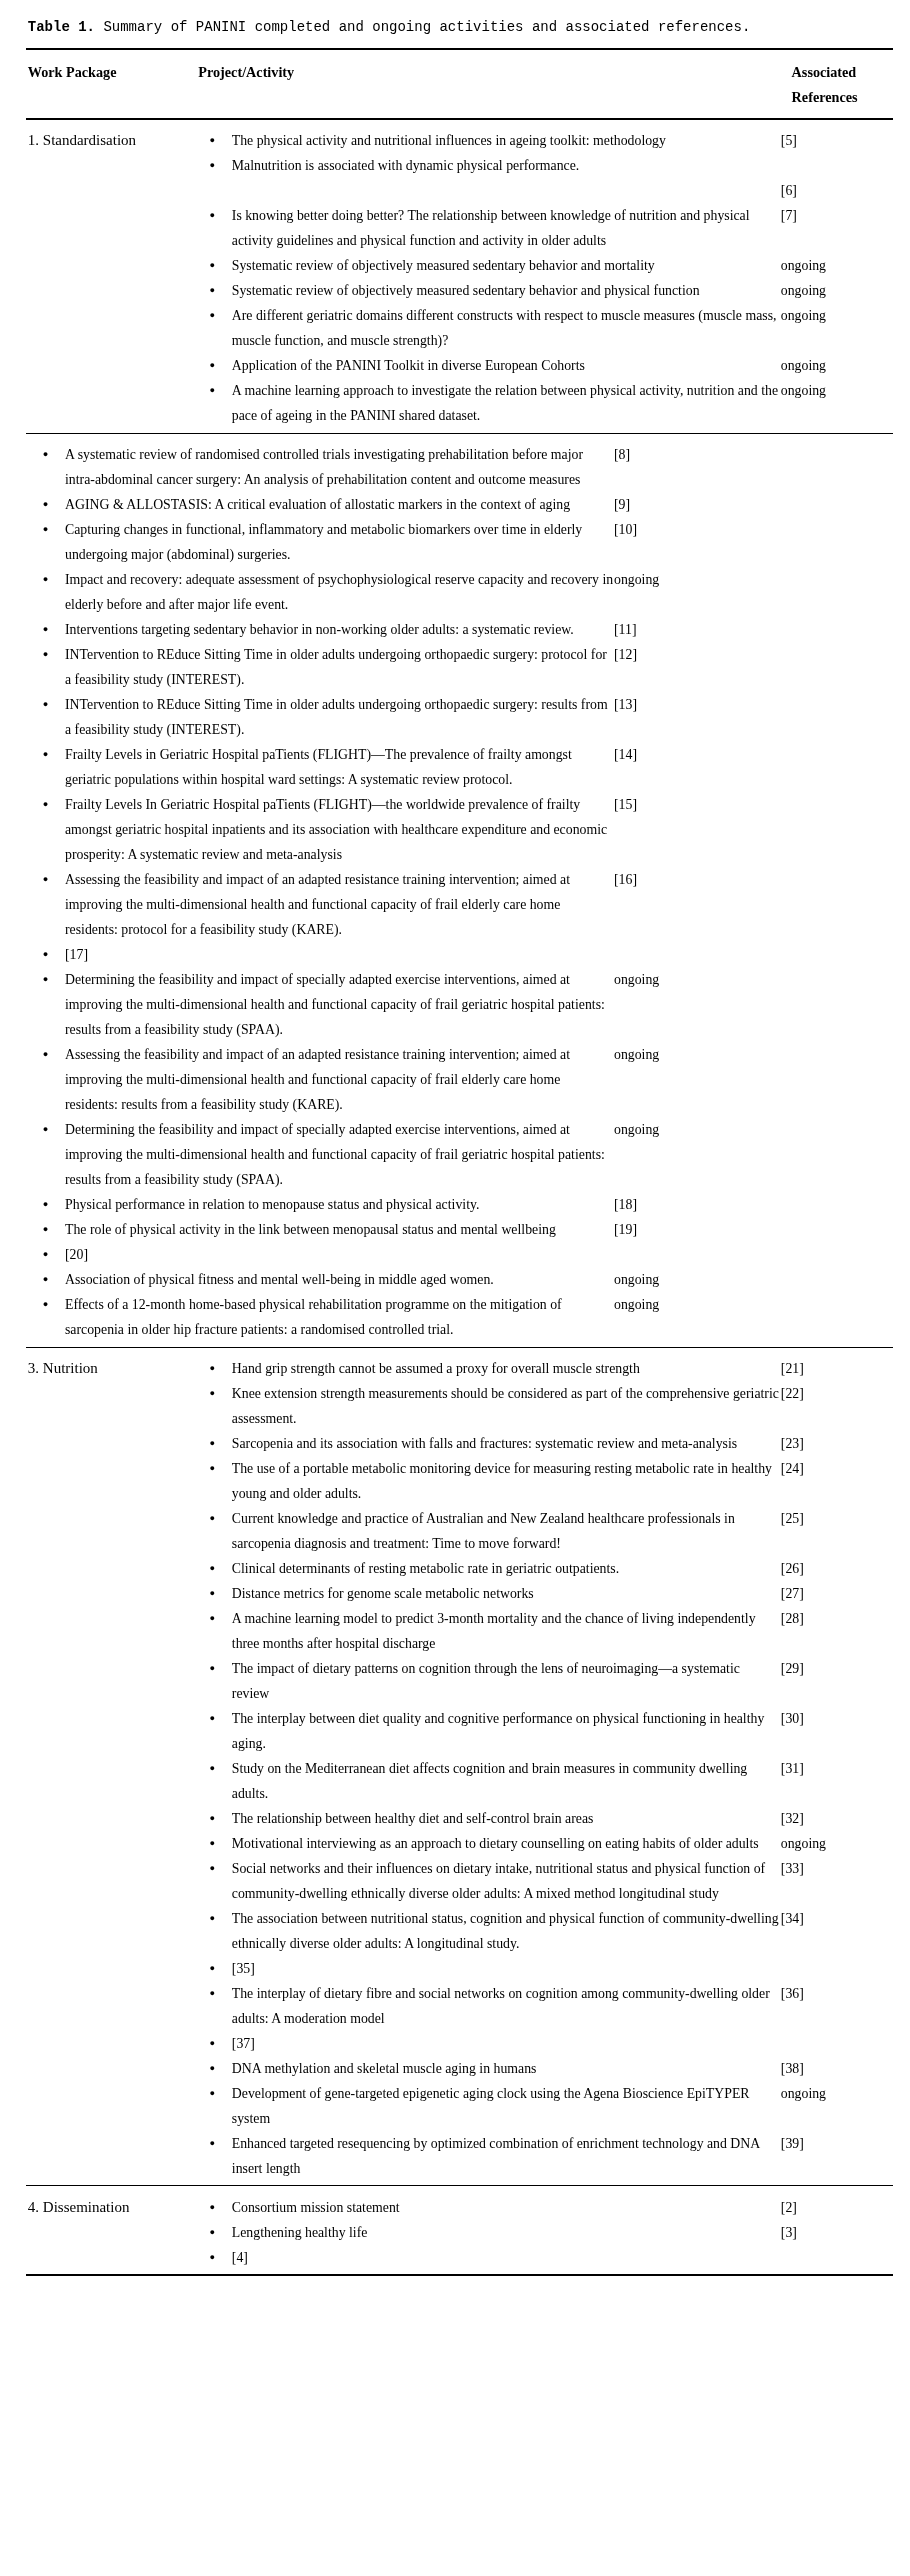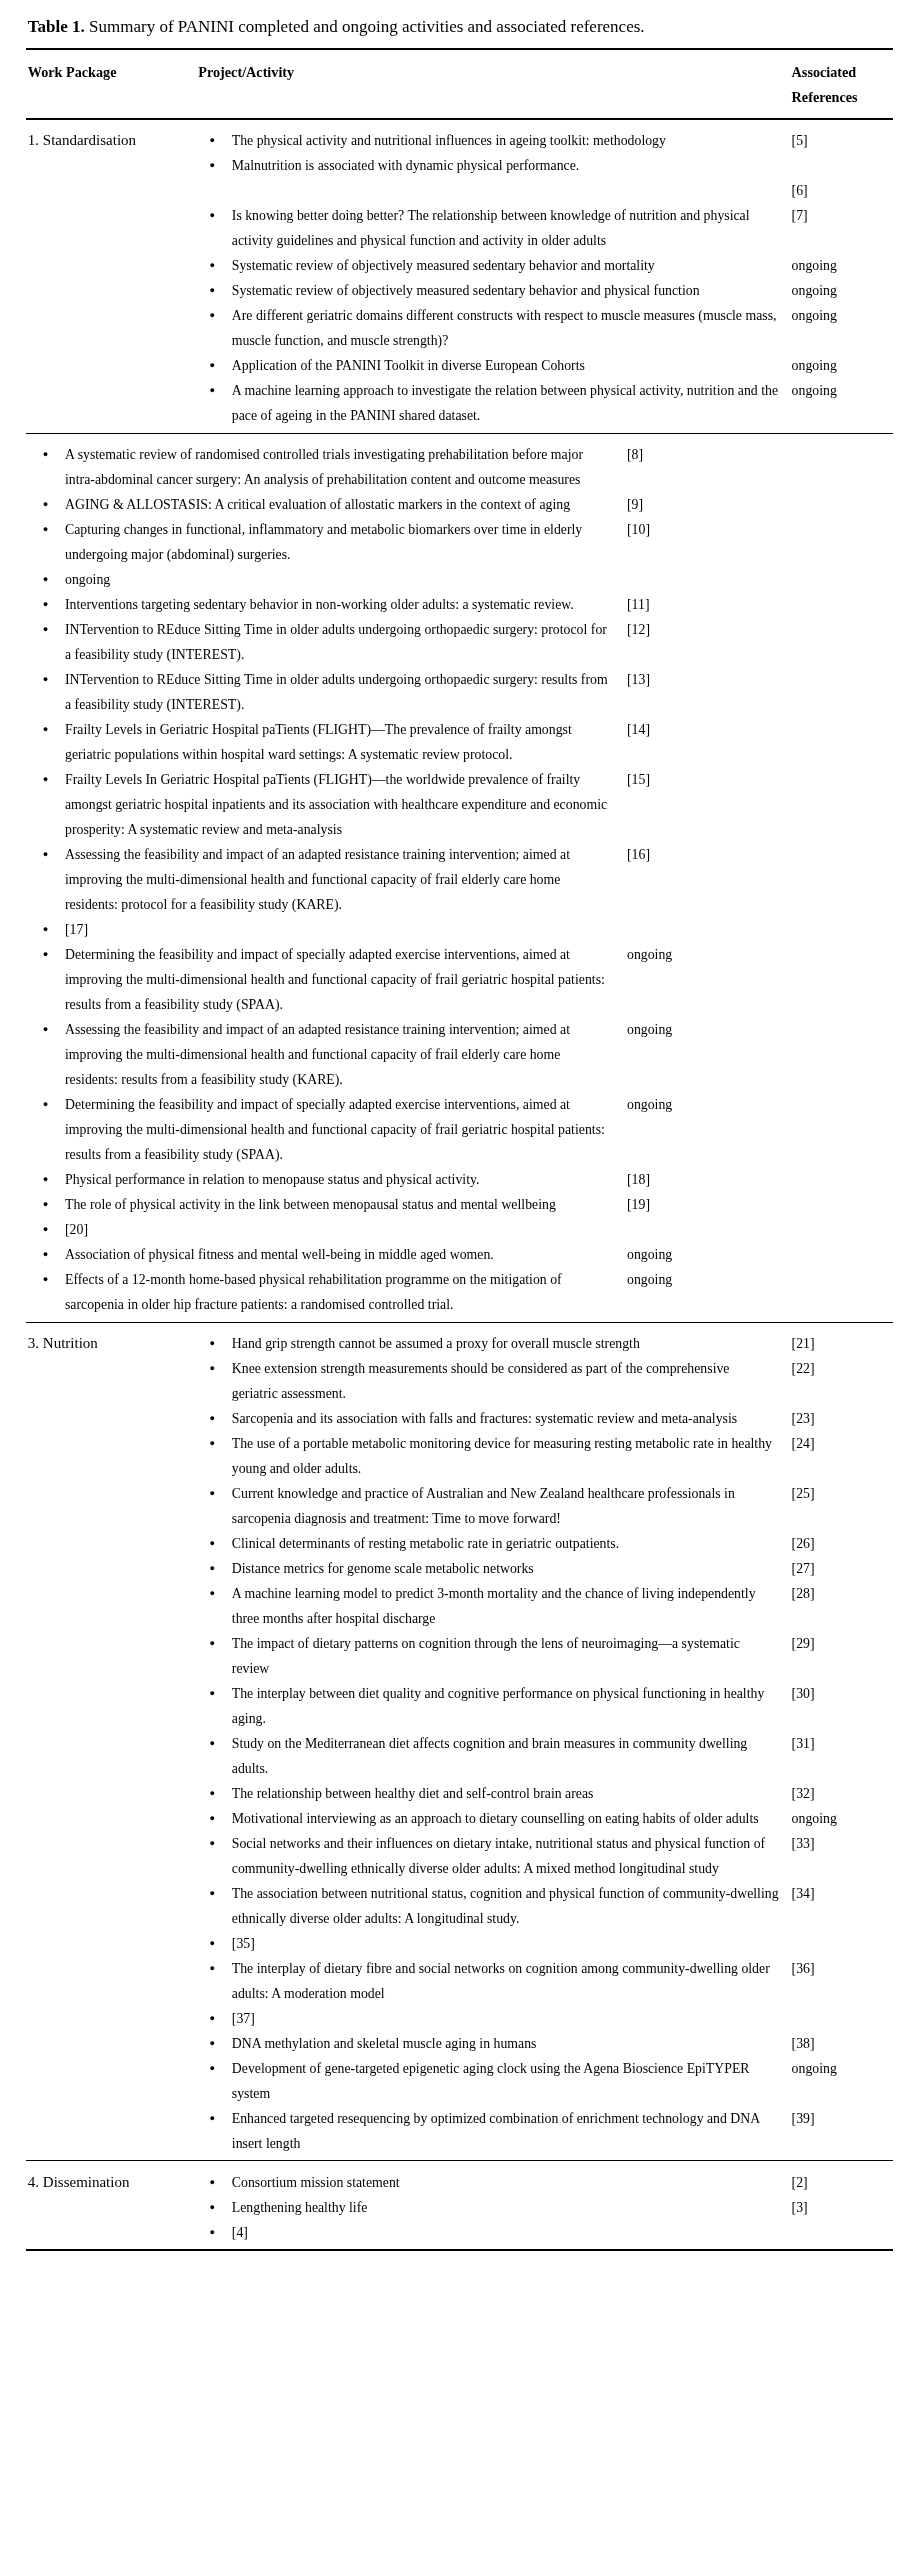--- a/index.html
+++ b/index.html
@@ -5,23 +5,24 @@
   html, body { margin: 0; padding: 0; background: #ffffff; }
   body {
     width: 911px;
     font-family: "Liberation Serif", "DejaVu Serif", serif;
     color: #000;
     -webkit-font-smoothing: antialiased;
   }
   .page { padding: 11px 18.4px 27.5px 26px; }
 
   .caption {
-    font-size: 17px;
+    font-size: 14px;
     line-height: 20px;
     margin: 5.5px 0 11px 1.8px;
+    font-family: Liberation Mono, monospace;
   }
   .caption .bold { font-weight: bold; }
 
   .tbl {
     border-top: 2.3px solid #000;
     border-bottom: 2.3px solid #000;
   }
 
   .header-row {
     display: flex;
@@ -57,21 +58,20 @@
     width: 39px;
     flex-shrink: 0;
     text-align: center;
     font-size: 11px;
     line-height: 25px;
   }
   .item-text {
     flex: 1;
     font-size: 13.8px;
     line-height: 25px;
-    padding-right: 13px;
     max-width: 549px;
   }
   .item-ref {
     width: 101px;
     flex-shrink: 0;
     font-size: 13.8px;
     line-height: 25px;
   }
   .item-ref.offset { padding-top: 25px; }
 </style>
@@ -150,20 +150,21 @@
               <div class="item-text">AGING &amp; ALLOSTASIS:  A critical evaluation of allostatic markers in the context of aging</div>
               <div class="item-ref">[9]</div>
             </div>
             <div class="item">
               <span class="bullet" style="font-size: 9.2px;">●</span>
               <div class="item-text">Capturing changes in functional, inflammatory and metabolic biomarkers over time in elderly undergoing major (abdominal) surgeries.</div>
               <div class="item-ref">[10]</div>
             </div>
             <div class="item">
               <span class="bullet" style="font-size: 9.2px;">●</span>
+              <div class="item-text">Impact and recovery: adequate assessment of psychophysiological reserve capacity and recovery in elderly before and after major life event.</div>
               <div class="item-ref">ongoing</div>
             </div>
             <div class="item">
               <span class="bullet" style="font-size: 9.2px;">●</span>
               <div class="item-text">Interventions targeting sedentary behavior in non-working older adults: a systematic review.</div>
               <div class="item-ref">[11]</div>
             </div>
             <div class="item">
               <span class="bullet" style="font-size: 9.2px;">●</span>
               <div class="item-text">INTervention to REduce Sitting Time in older adults undergoing orthopaedic surgery: protocol for a feasibility study (INTEREST).</div>

